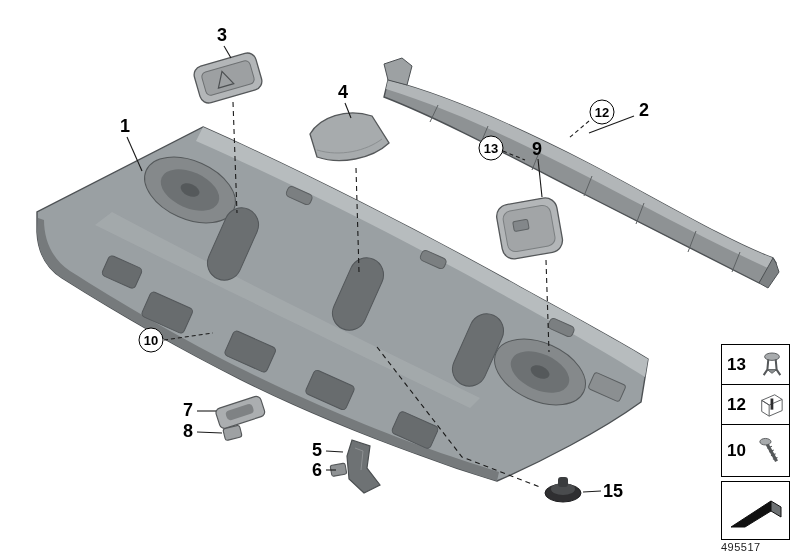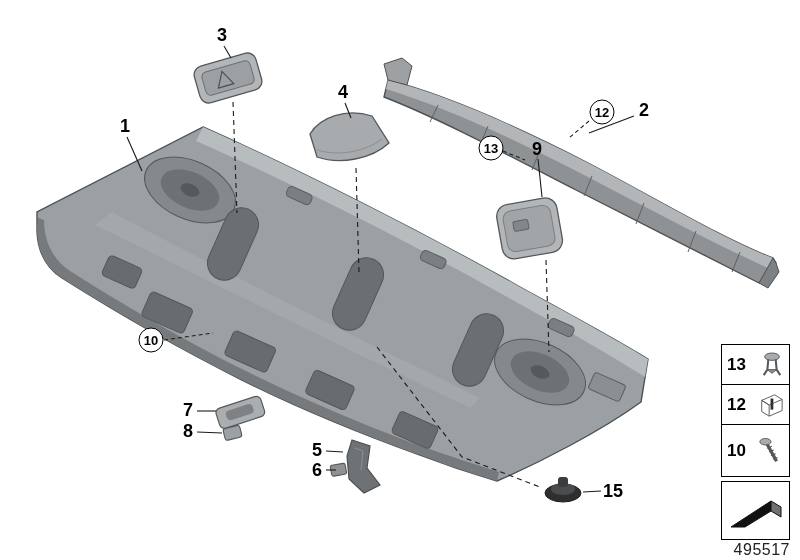--- a/index.html
+++ b/index.html
@@ -11,22 +11,22 @@
   .callout.circle{width:23px;height:23px;border:1.5px solid #000;border-radius:50%;
                   display:flex;align-items:center;justify-content:center;font-size:13px;background:#fff;}
   .legend{position:absolute;left:721px;top:344px;width:69px;}
   .legend-box{border:1.5px solid #000;background:#fff;}
   .legend-row{display:flex;align-items:center;justify-content:space-between;
               padding:1px 5px;border-bottom:1.5px solid #000;cursor:pointer;}
   .legend-row:last-child{border-bottom:none;}
   .legend-num{font-weight:bold;font-size:17px;color:#000;}
   .arrow-box{border:1.5px solid #000;margin-top:4px;height:57px;background:#fff;
              display:flex;align-items:center;justify-content:center;}
-  .part-number{position:absolute;left:721px;top:541px;width:69px;text-align:right;
-               font-size:16px;color:#222;letter-spacing:0.5px;}
+  .part-number{position:absolute;left:721px;top:541px;width:69px;text-align:left;
+               font-size:11px;color:#222;letter-spacing:0.5px;}
 </style>
 </head>
 <body>
 
 <div class="stage">
 
   <svg class="scene" width="800" height="560" viewBox="0 0 800 560">
 
     <g>
       <path d="M203,127 C300,170 420,231 520,287 C575,317 627,346 648,359

